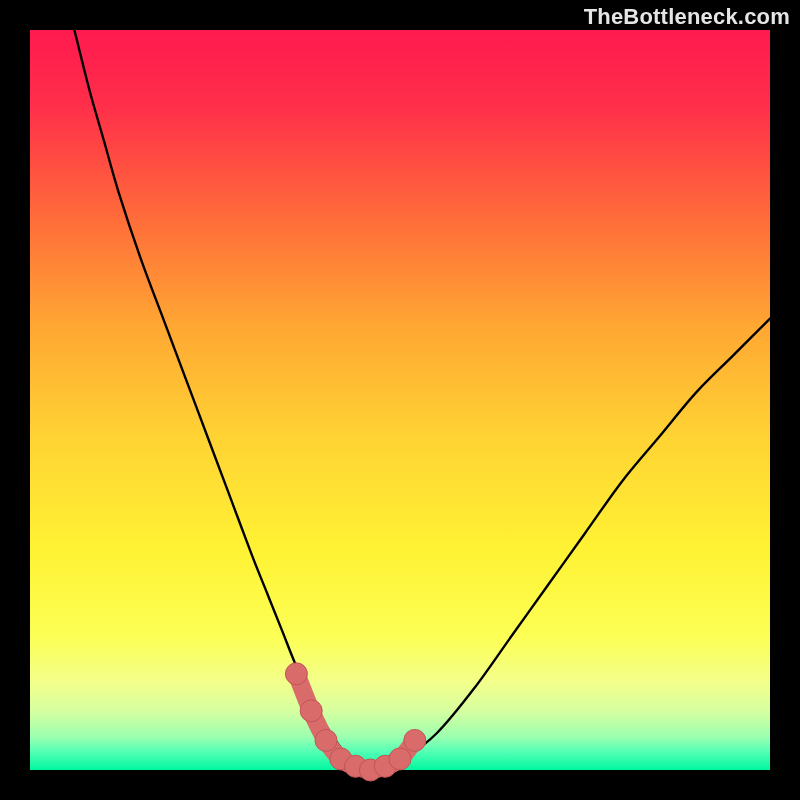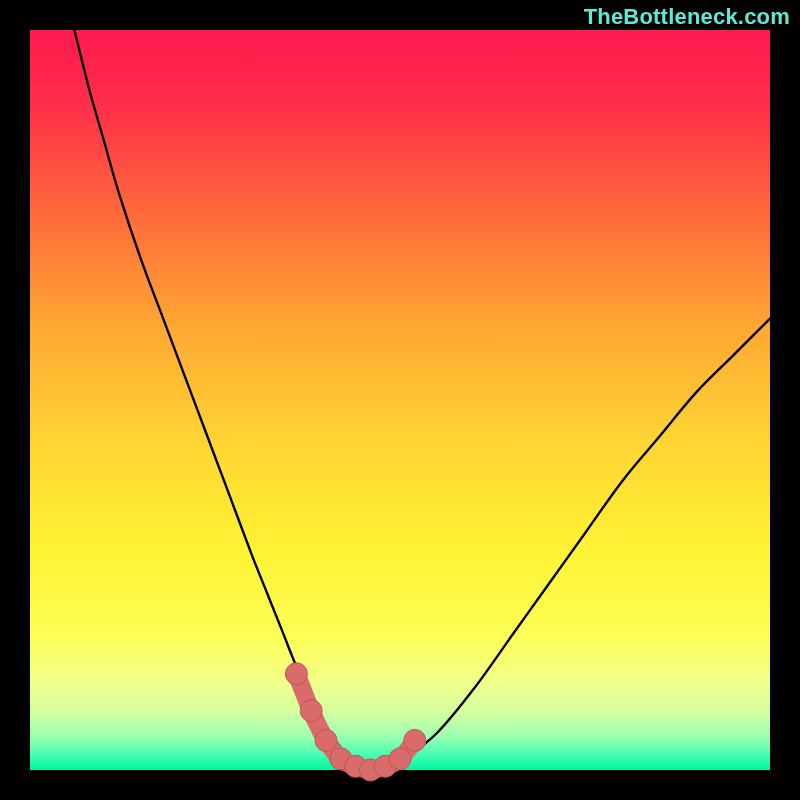--- a/index.html
+++ b/index.html
@@ -14,21 +14,21 @@
   .frame {
     position: relative;
     width: 800px;
     height: 800px;
     background: #000;
   }
   .watermark {
     position: absolute;
     top: 4px;
     right: 10px;
-    color: #5eead4;
+    color: #e5e5e5;
     font-size: 22px;
     font-weight: 600;
     letter-spacing: 0.2px;
     z-index: 5;
   }
   svg {
     position: absolute;
     top: 0;
     left: 0;
   }

